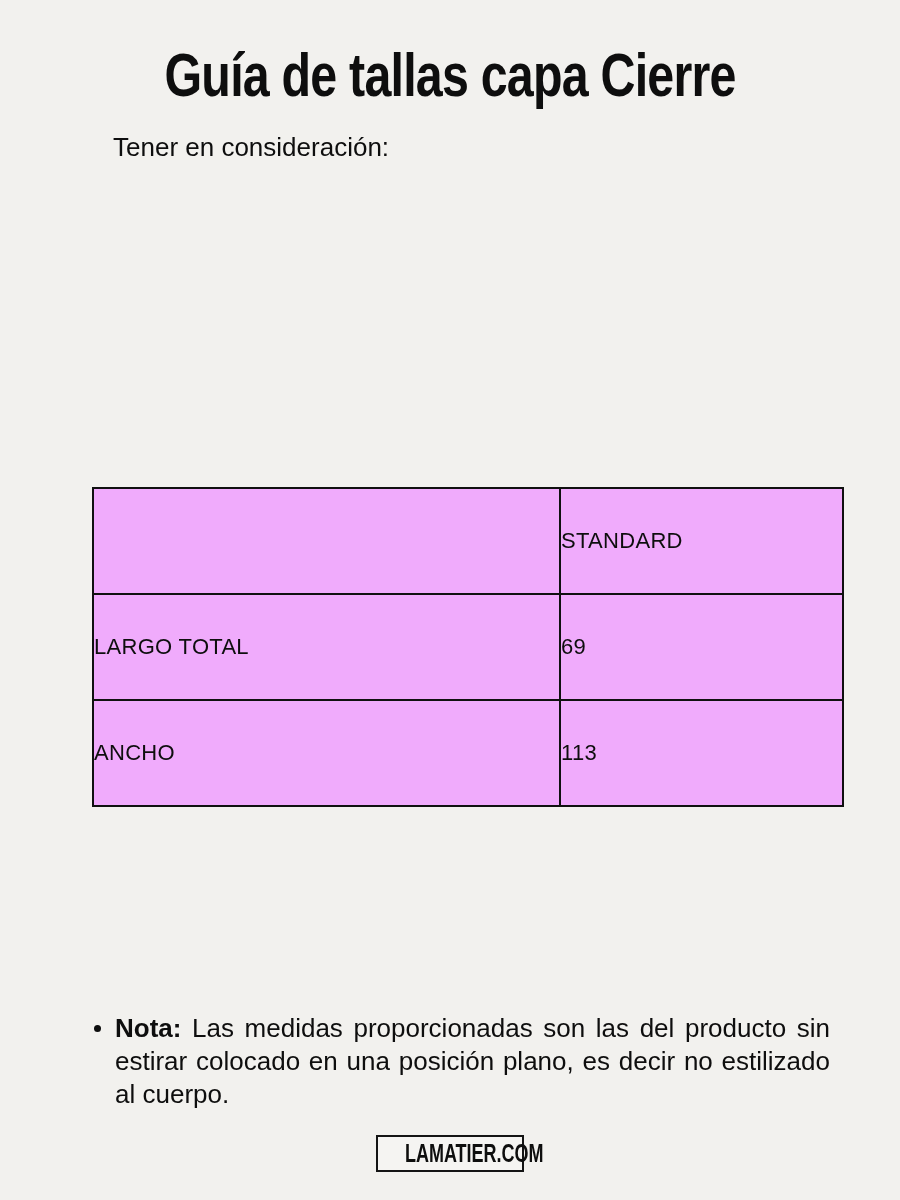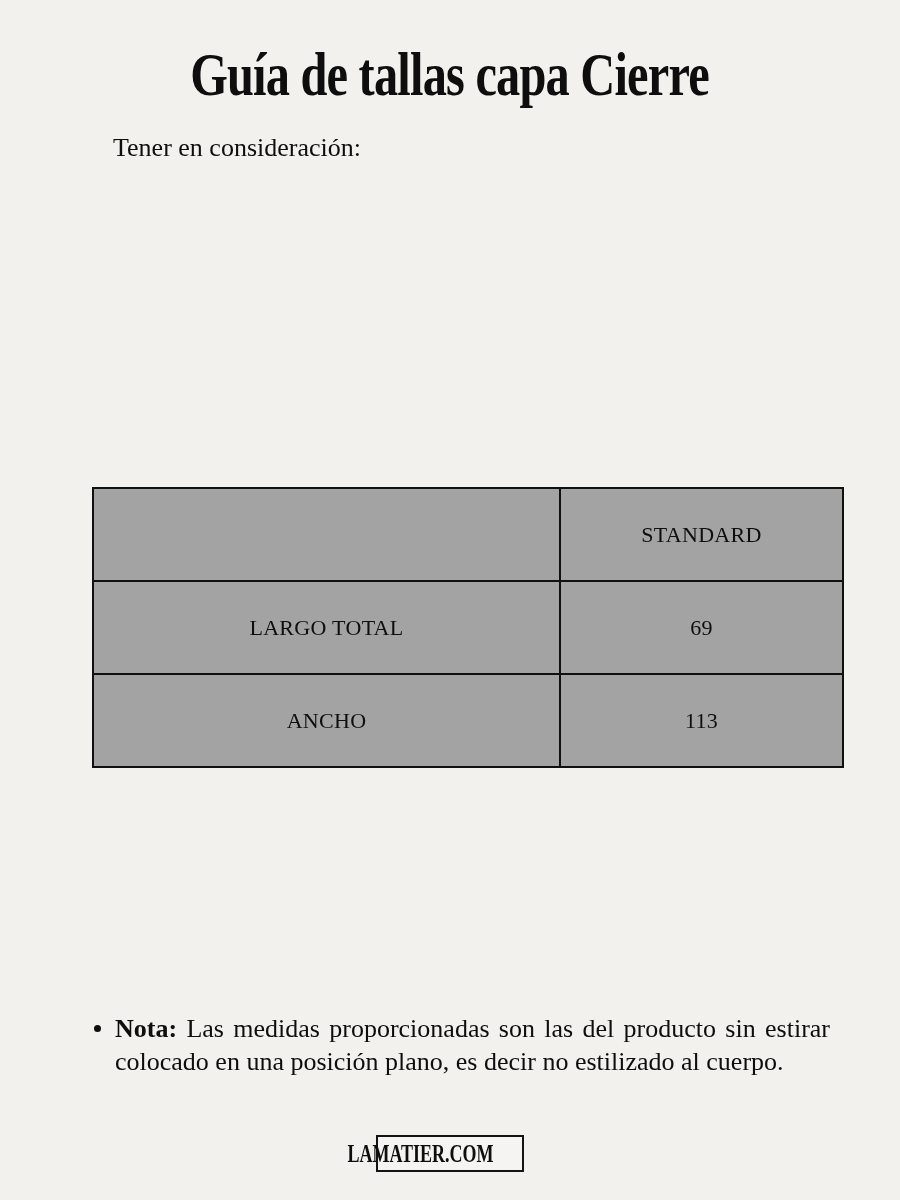--- a/index.html
+++ b/index.html
@@ -4,21 +4,21 @@
 <style>
   * { margin: 0; padding: 0; box-sizing: border-box; }
   html, body {
     width: 900px; height: 1200px;
     font-family: "Liberation Sans", "DejaVu Sans", sans-serif;
     background: #f2f1ee;
     color: #0e0e0e;
     position: relative;
     overflow: hidden;
   }
-  .page { position: absolute; inset: 0; background: #f2f1ee; font-family: Liberation Serif, serif; }
+  .page { position: absolute; inset: 0; background: #f2f1ee; }
 
   
   .title {
     position: absolute;
     top: 42px; left: 0; right: 0;
     text-align: center;
     font-size: 62px;
     font-weight: 700;
     line-height: 1.05;
     letter-spacing: -1px;
@@ -60,24 +60,24 @@
     top: 487px; left: 92px;
     width: 750px;
     border-collapse: collapse;
     table-layout: fixed;
     font-size: 22px;
     font-weight: 500;
     letter-spacing: 0.3px;
   }
   .size-table td {
     border: 2px solid #101010;
-    height: 93px;
-    text-align: center;
+    height: 106px;
+    text-align: left;
     vertical-align: middle;
-    background: #a3a3a3;
+    background: #f0abfc;
   }
   .size-table .col-label { width: 467px; margin-left: 27px; }
   .size-table .col-value { width: 283px; }
 
   
   .note-block {
     position: absolute;
     top: 1012px; left: 90px; right: 70px;
     font-size: 26px;
     line-height: 33px;
@@ -101,21 +101,21 @@
   
   .footer-box {
     position: absolute;
     top: 1135px; left: 50%;
     transform: translateX(-50%);
     width: 148px; height: 37px;
     border: 2px solid #141414;
     background: #f5f4f2;
     display: flex;
     align-items: center;
-    justify-content: flex-end;
+    justify-content: flex-start;
     overflow: visible;
   }
   .footer-box .brand {
     font-size: 25px;
     font-weight: 700;
     white-space: nowrap;
     letter-spacing: 0px;
     transform: scaleX(0.72);
     transform-origin: 50% 50%;
   }

